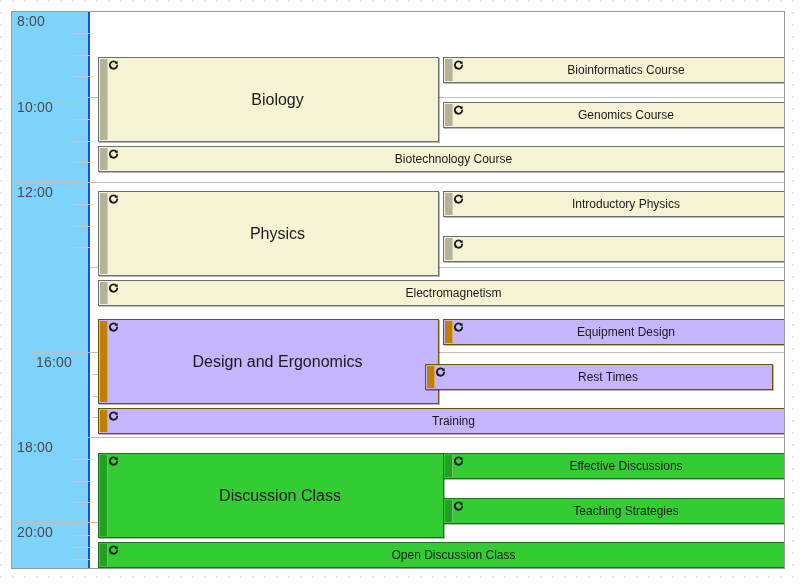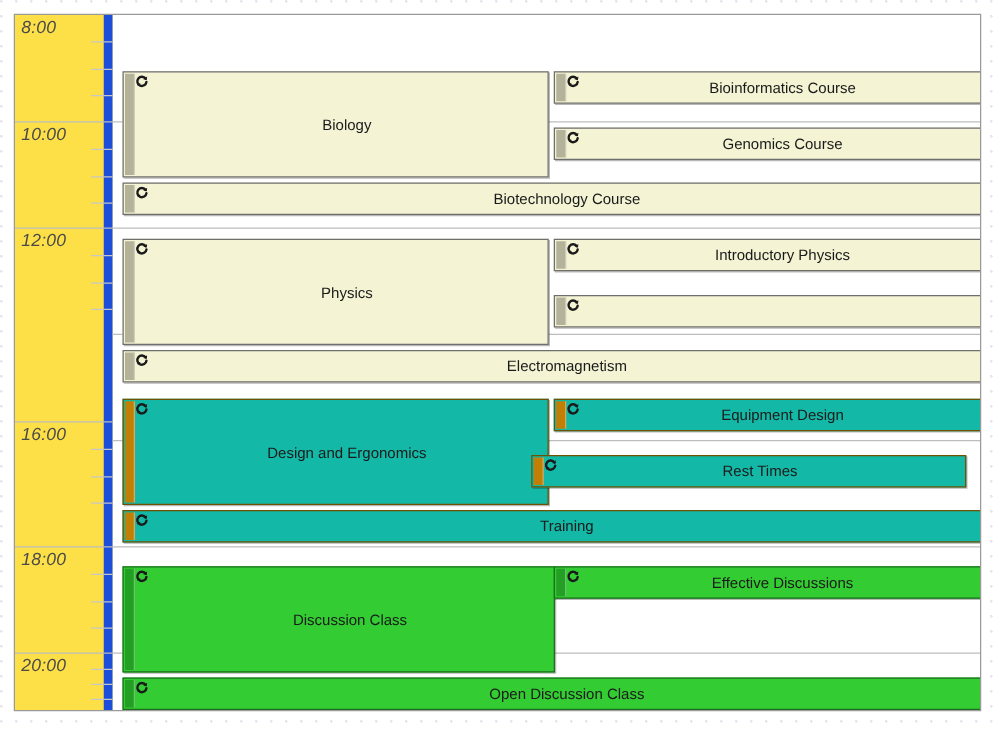--- a/index.html
+++ b/index.html
@@ -37,24 +37,23 @@
     box-sizing: border-box;
     overflow: hidden;
   }
 
   
   #time-gutter {
     position: absolute;
     left: 0; top: 0;
     width: 78px;
     height: 100%;
-    background: #fde047;
-    border-right: 7px solid #1d4ed8;
+    background: #7dd3fc;
+    border-right: 2px solid #1d4ed8;
     box-sizing: border-box;
-    font-style: italic;
   }
   .hour-row {
     position: absolute;
     left: 0;
     width: 78px;
     box-sizing: border-box;
     border-top: 1px solid #bdbdbd;
   }
   .hour-row.first { border-top: none; }
   .hour-label {
@@ -119,33 +118,33 @@
   }
   .event .title {
     position: absolute;
     left: 22px;
     right: 4px;
     top: 0;
     bottom: 0;
     display: flex;
     align-items: center;
     justify-content: center;
-    font-size: 12px;
+    font-size: 16px;
     color: #1a1a1a;
     text-align: center;
     white-space: nowrap;
     overflow: hidden;
     text-overflow: ellipsis;
   }
   .event.slim .title { font-size: 12px; }
 
   
   .ev-cream { background: #f4f3d4; }
   .ev-cream .stripe { background: #b4b39a; }
-  .ev-orange { background: #14b8a6; border-color: #6e5200; }
+  .ev-orange { background: #c4b5fd; border-color: #6e5200; }
   .ev-orange .stripe { background: #c27f06; }
   .ev-green  { background: #33cc33; border-color: #1d6e1d; }
   .ev-green .stripe { background: #23a023; }
 </style>
 </head>
 <body>
 
 <div id="wallpaper"></div>
 
 <div id="calendar">
@@ -162,21 +161,21 @@
         <div class="tick" style="top: 21px;"></div>
         <div class="tick" style="top: 43px;"></div>
         <div class="tick" style="top: 64px;"></div>
       </div>
       <div class="hour-row" style="top: 170px; height: 85px;">
         <div class="hour-label">12:00</div>
         <div class="tick" style="top: 21px;"></div>
         <div class="tick" style="top: 43px;"></div>
         <div class="tick" style="top: 64px;"></div>
       </div>
-      <div class="hour-row" style="top: 325px; height: 85px;">
+      <div class="hour-row" style="top: 340px; height: 85px; margin-left: 19px;">
         <div class="hour-label">16:00</div>
         <div class="tick" style="top: 21px;"></div>
         <div class="tick" style="top: 43px;"></div>
         <div class="tick" style="top: 64px;"></div>
       </div>
       <div class="hour-row" style="top: 425px; height: 85px;">
         <div class="hour-label">18:00</div>
         <div class="tick" style="top: 21px;"></div>
         <div class="tick" style="top: 43px;"></div>
         <div class="tick" style="top: 64px;"></div>
@@ -314,20 +313,29 @@
       </div>
       <div class="event ev-green slim" style="left: 353px; top: 441px; width: 348px; height: 26px;">
         <div class="stripe"></div>
         <span class="recur-icon"><svg viewBox="0 0 12 12" width="11" height="11">
             <path d="M9.3 3.2A4 4 0 1 0 10 6" fill="none" stroke="#1a1a1a" stroke-width="2.1" stroke-linecap="round"></path>
             <path d="M10.6 1.2 L10.2 4.3 L7.2 3.6 Z" fill="#1a1a1a"></path>
             <path d="M2.4 9.6 L2.1 6.8 L4.9 7.6 Z" fill="#1a1a1a"></path>
           </svg></span>
         <div class="title">Effective Discussions</div>
       </div>
+      <div class="event ev-green slim" style="left: 353px; top: 486px; width: 348px; height: 26px;">
+        <div class="stripe"></div>
+        <span class="recur-icon"><svg viewBox="0 0 12 12" width="11" height="11">
+            <path d="M9.3 3.2A4 4 0 1 0 10 6" fill="none" stroke="#1a1a1a" stroke-width="2.1" stroke-linecap="round"></path>
+            <path d="M10.6 1.2 L10.2 4.3 L7.2 3.6 Z" fill="#1a1a1a"></path>
+            <path d="M2.4 9.6 L2.1 6.8 L4.9 7.6 Z" fill="#1a1a1a"></path>
+          </svg></span>
+        <div class="title">Teaching Strategies</div>
+      </div>
       <div class="event ev-green slim" style="left: 8px; top: 530px; width: 693px; height: 26px;">
         <div class="stripe"></div>
         <span class="recur-icon"><svg viewBox="0 0 12 12" width="11" height="11">
             <path d="M9.3 3.2A4 4 0 1 0 10 6" fill="none" stroke="#1a1a1a" stroke-width="2.1" stroke-linecap="round"></path>
             <path d="M10.6 1.2 L10.2 4.3 L7.2 3.6 Z" fill="#1a1a1a"></path>
             <path d="M2.4 9.6 L2.1 6.8 L4.9 7.6 Z" fill="#1a1a1a"></path>
           </svg></span>
         <div class="title">Open Discussion Class</div>
       </div>
     </div>

